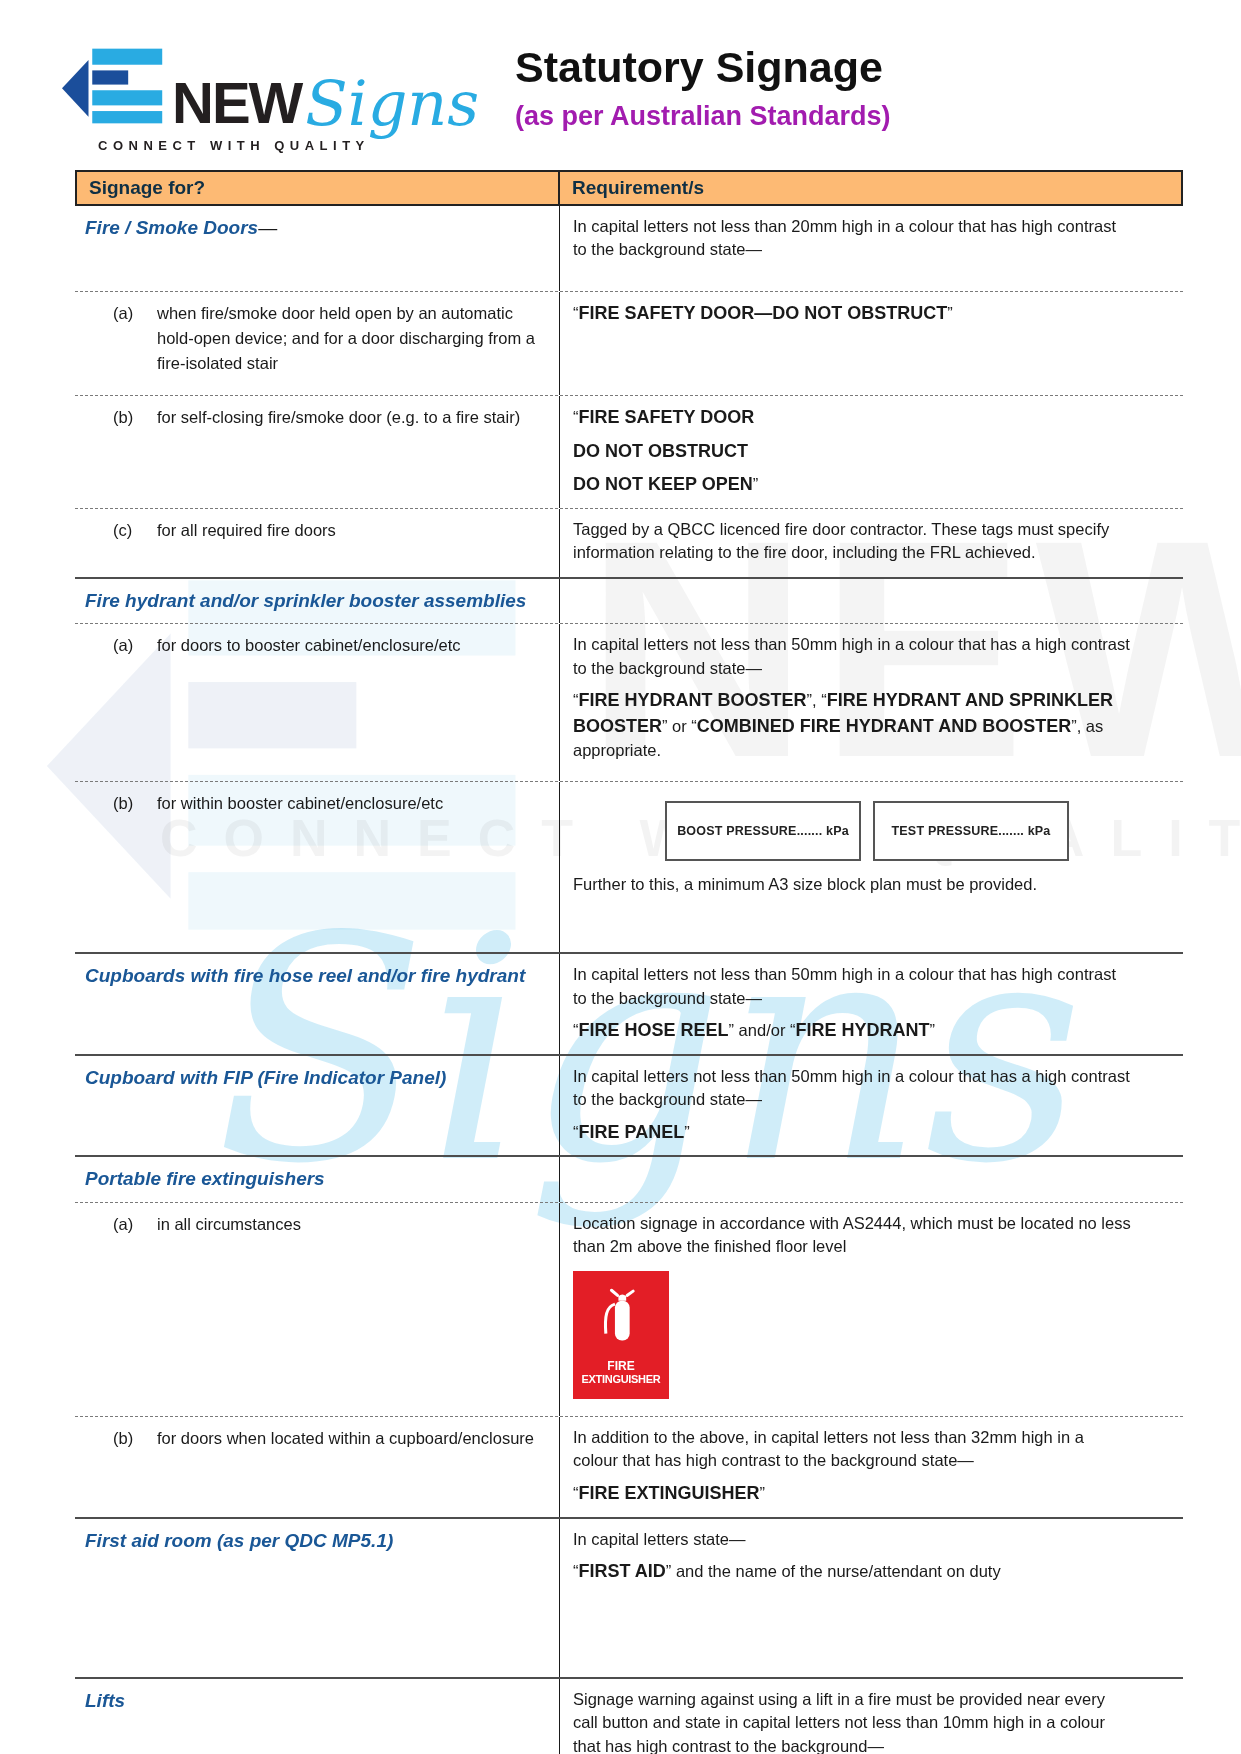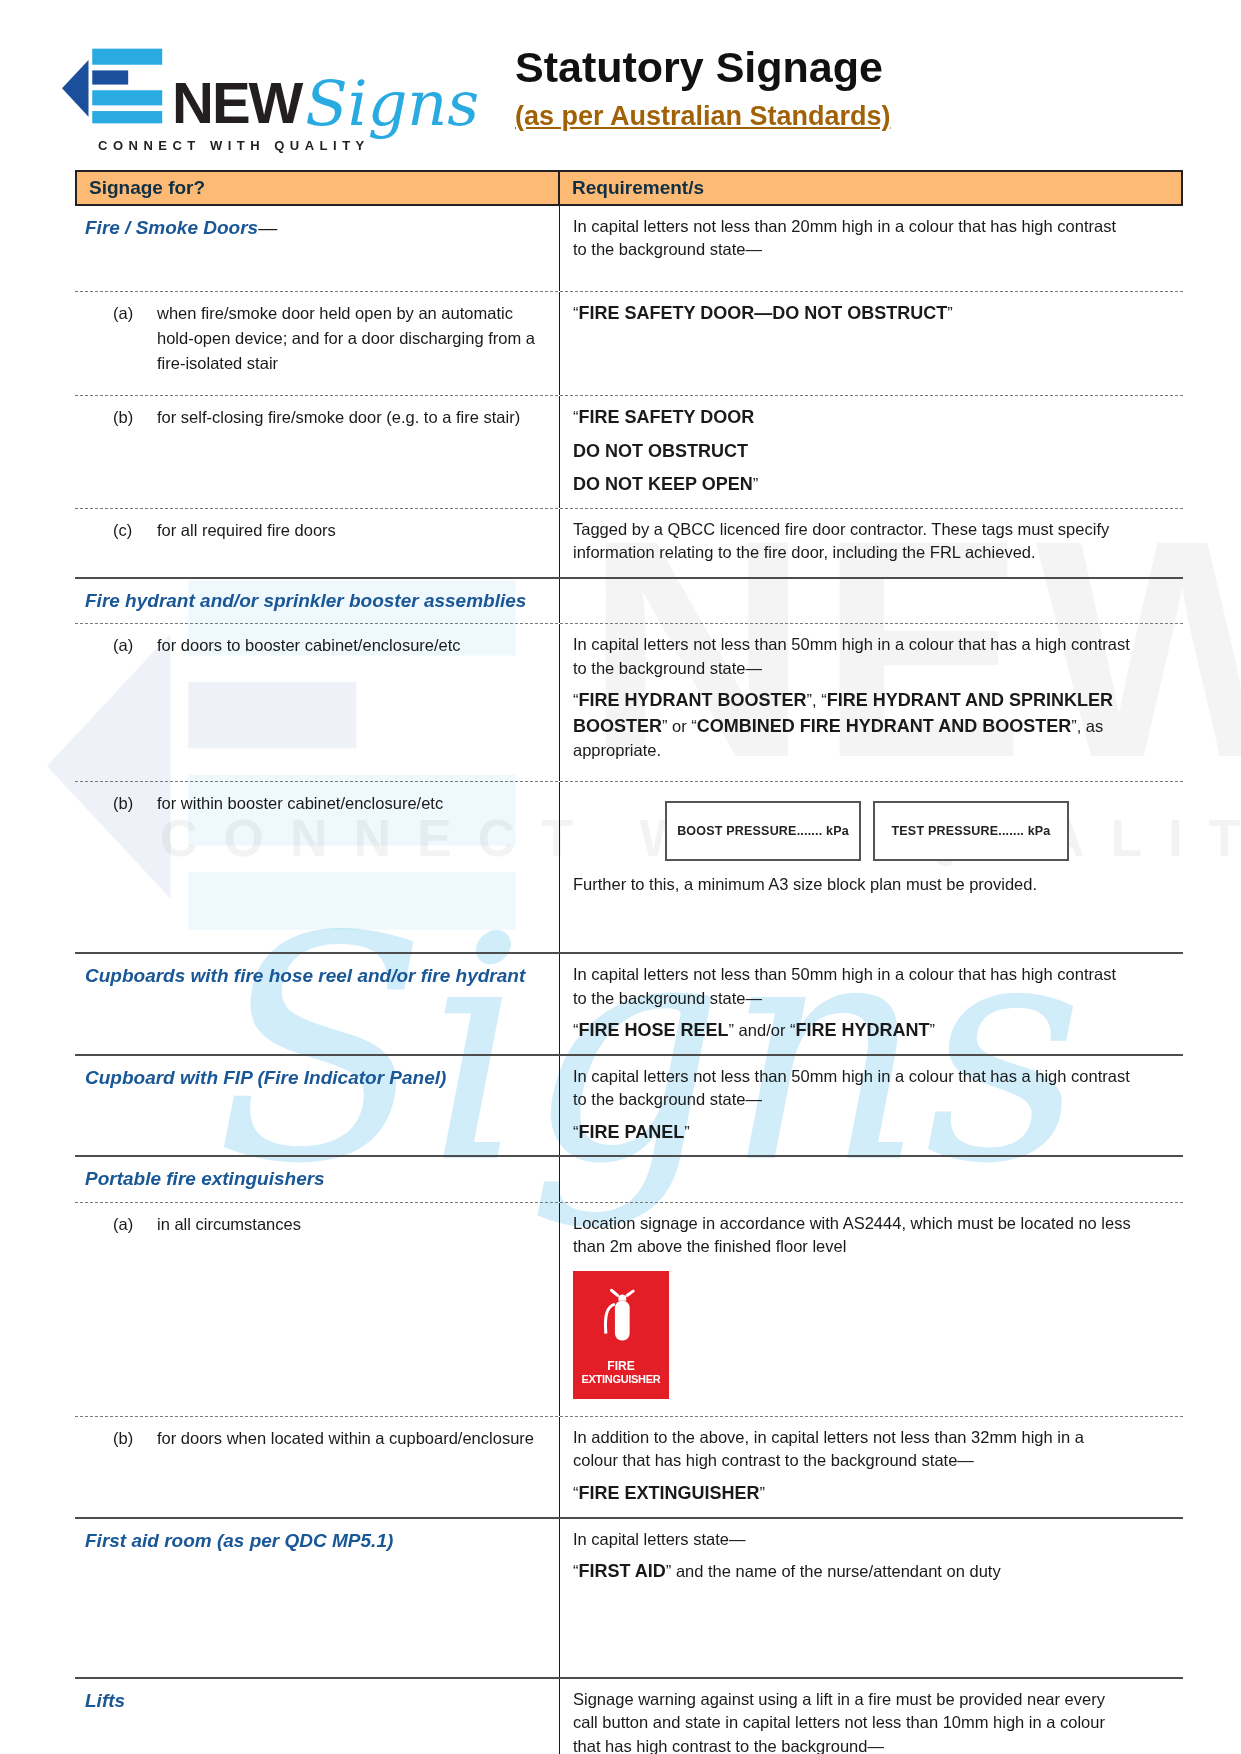--- a/index.html
+++ b/index.html
@@ -34,21 +34,21 @@
     font-size:62px; font-style:italic; font-family:"DejaVu Serif", serif;
     color:#29ABE2; line-height:0.9; margin-left:4px;
   }
   .brand-tagline {
     margin-top:6px; margin-left:36px; font-size:13px; font-weight:bold;
     letter-spacing:5.5px; color:#231F20;
   }
 
   .doc-title { position:absolute; left:515px; top:44px; z-index:2; }
   .doc-title h1 { font-size:43px; font-weight:bold; color:#111; line-height:1.1; }
-  .doc-title h2 { font-size:27px; font-weight:bold; color:#a16207; margin-top:10px;text-decoration:underline; }
+  .doc-title h2 { font-size:27px; font-weight:bold; color:#a21caf; margin-top:10px; }
 
   
   .tbl { position:absolute; left:75px; top:170px; width:1108px; z-index:1; }
   .thead {
     display:flex; background:#fdba74; border:2px solid #222; height:36px; align-items:center;
   }
   .thead .hc { font-size:19px; font-weight:bold; color:#0f2f44; }
   .thead .hc1 { width:483px; padding-left:12px; border-right:2px solid #222; height:100%; display:flex; align-items:center; }
   .thead .hc2 { flex:1; padding-left:12px; }
 

